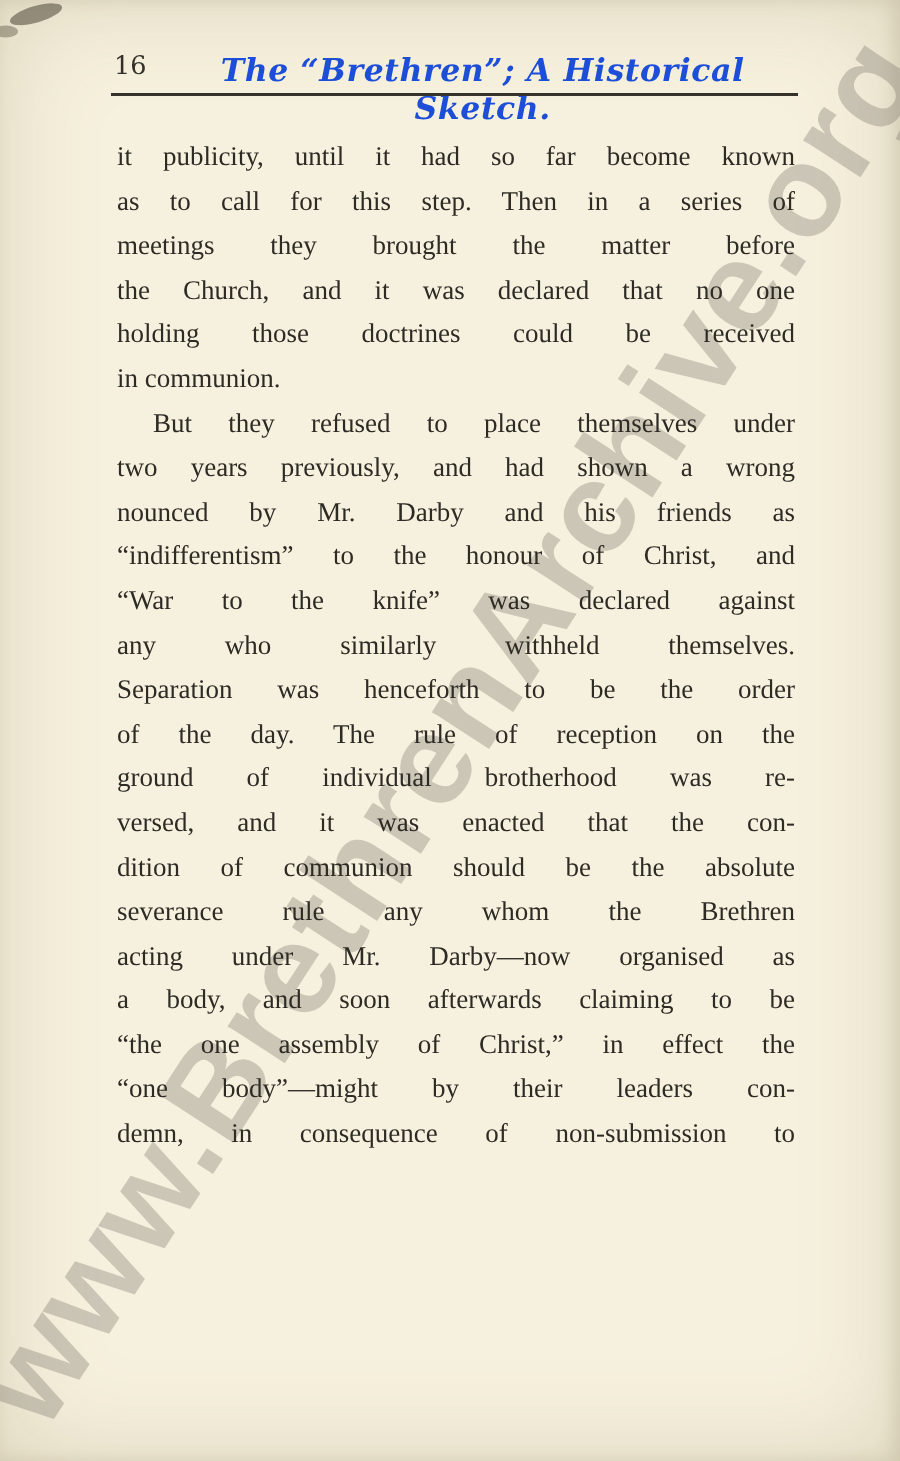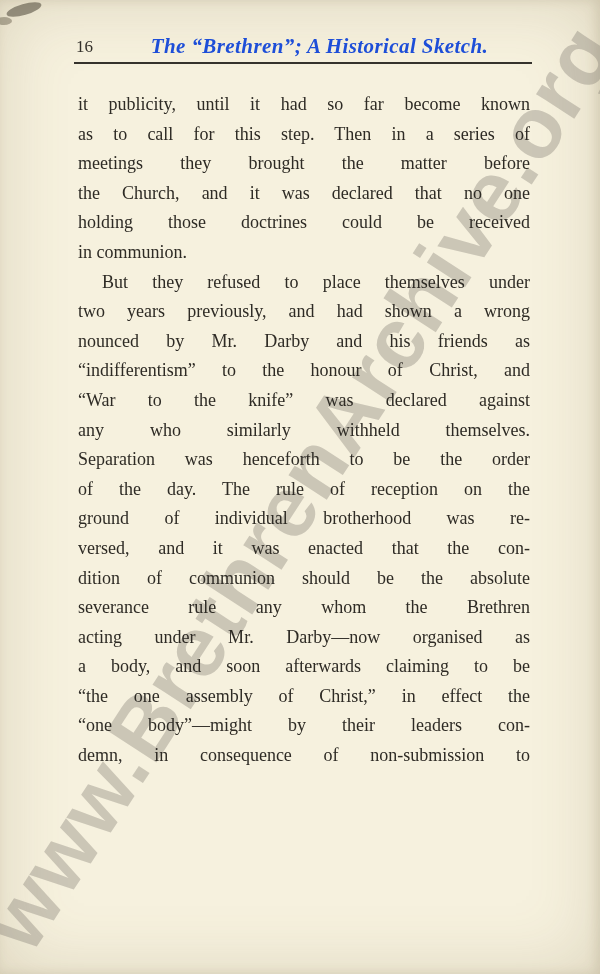--- a/index.html
+++ b/index.html
@@ -44,23 +44,22 @@
     opacity: 0.38;
     border-radius: 50%;
     z-index: 2;
   }
   .header {
     position: absolute;
     top: 34px;
     left: 76px;
     right: 80px;
     display: flex;
-    align-items: center;
+    align-items: flex-start;
     z-index: 2;
-    font-family: Liberation Serif, serif;
   }
   .page-number {
     font-size: 17px;
     color: #33302a;
     margin-right: 26px;
   }
   .header-title {
     flex: 1;
     text-align: center;
     font-style: italic;

